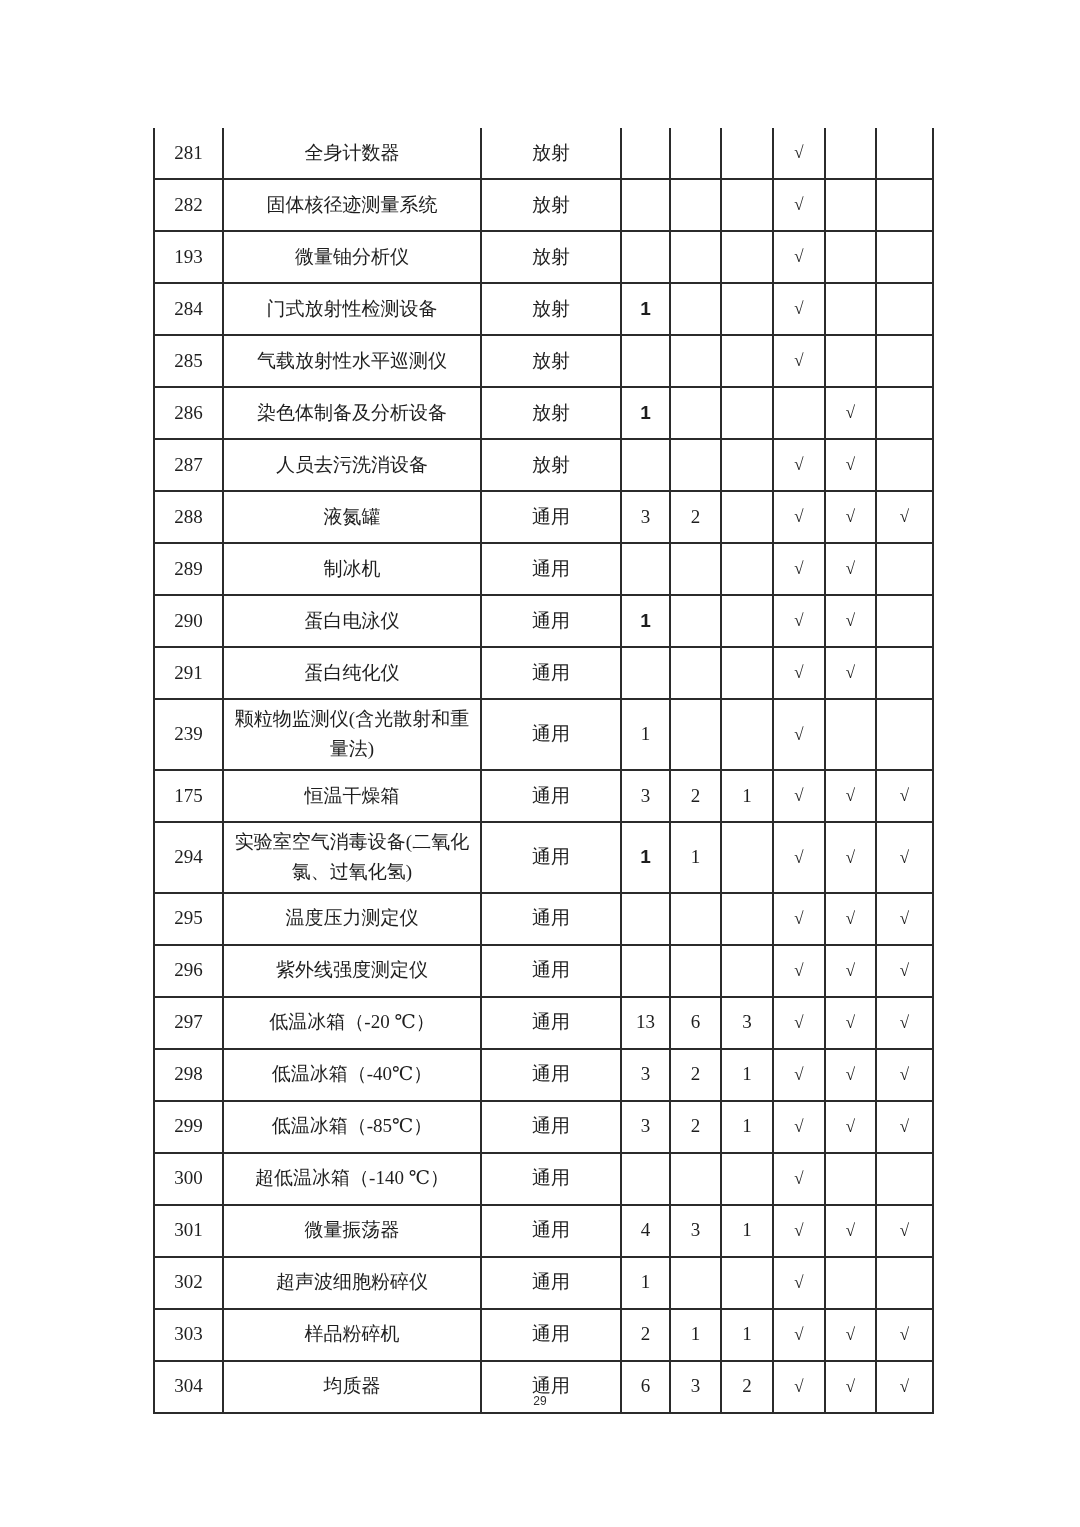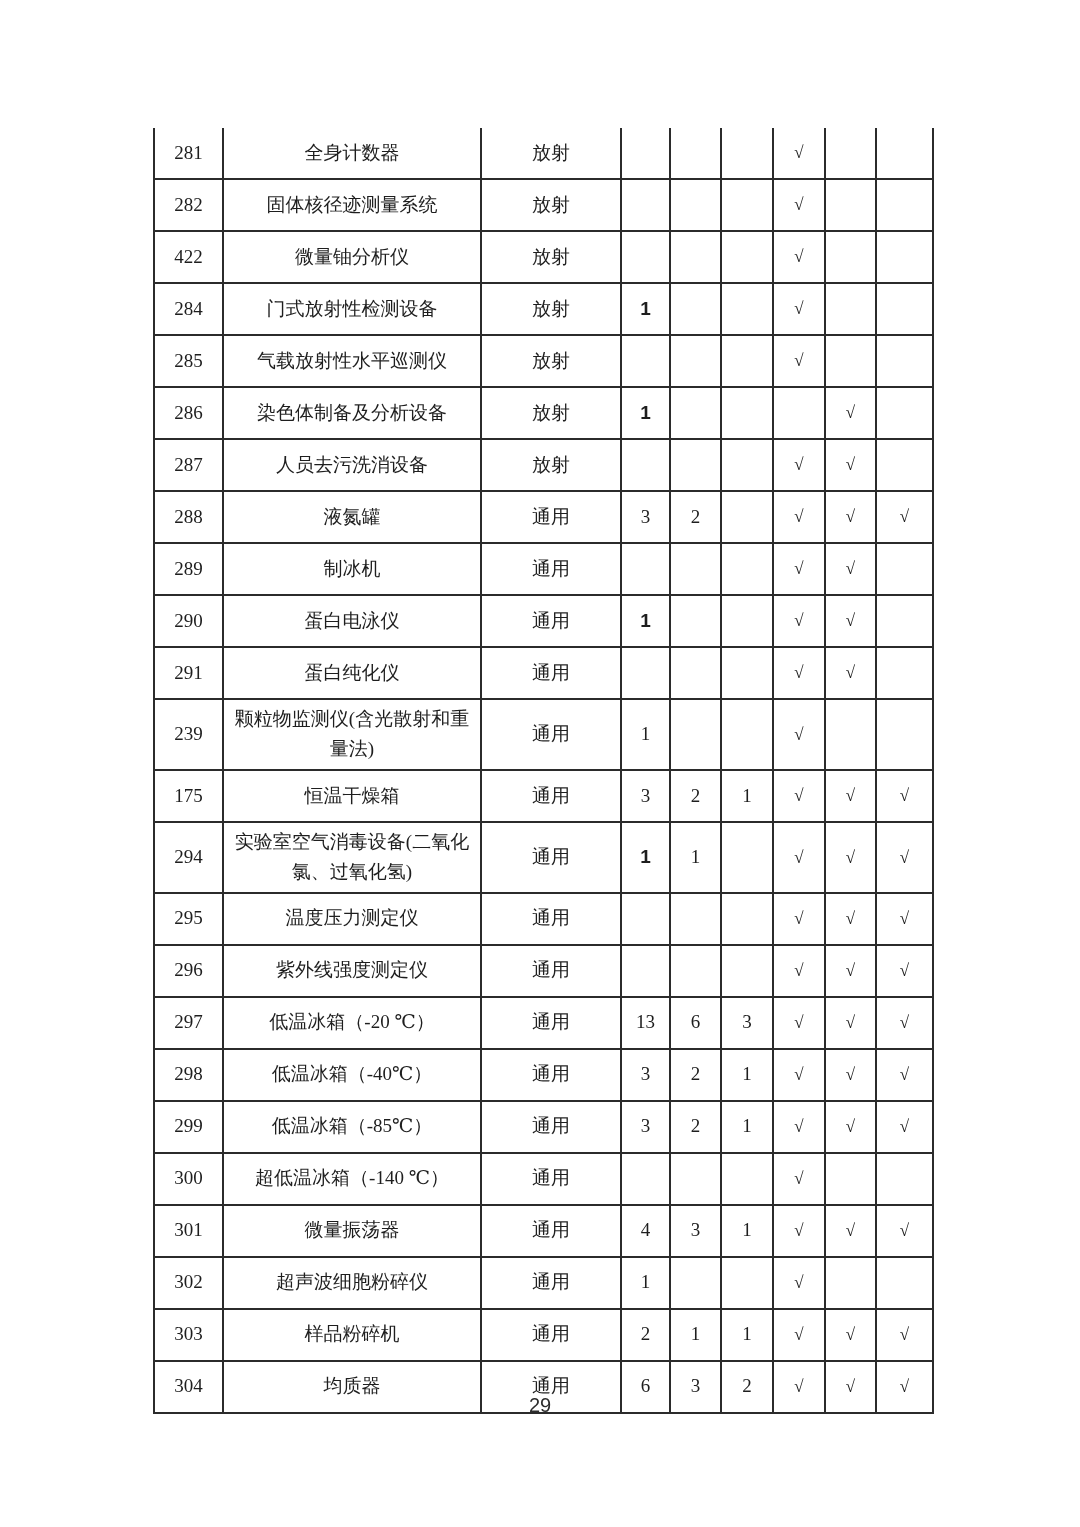--- a/index.html
+++ b/index.html
@@ -54,21 +54,21 @@
     font-family: "Liberation Sans", "DejaVu Sans", sans-serif;
     font-weight: 700;
   }
   .page-number {
     position: absolute;
     left: 0;
     right: 0;
     top: 1394px;
     text-align: center;
     font-family: "Liberation Sans", "DejaVu Sans", sans-serif;
-    font-size: 20px;
+    font-size: 12px;
     color: #2d2d2d;
   }
 </style>
 </head>
 <body>
 
 <div class="page">
 
   <table class="equipment-table">
     <colgroup>
@@ -99,21 +99,21 @@
           <td>固体核径迹测量系统</td>
           <td>放射</td>
           <td></td>
           <td></td>
           <td></td>
           <td class="check-cell">√</td>
           <td class="check-cell"></td>
           <td class="check-cell"></td>
         </tr>
         <tr>
-          <td>422</td>
+          <td>193</td>
           <td>微量铀分析仪</td>
           <td>放射</td>
           <td></td>
           <td></td>
           <td></td>
           <td class="check-cell">√</td>
           <td class="check-cell"></td>
           <td class="check-cell"></td>
         </tr>
         <tr>

